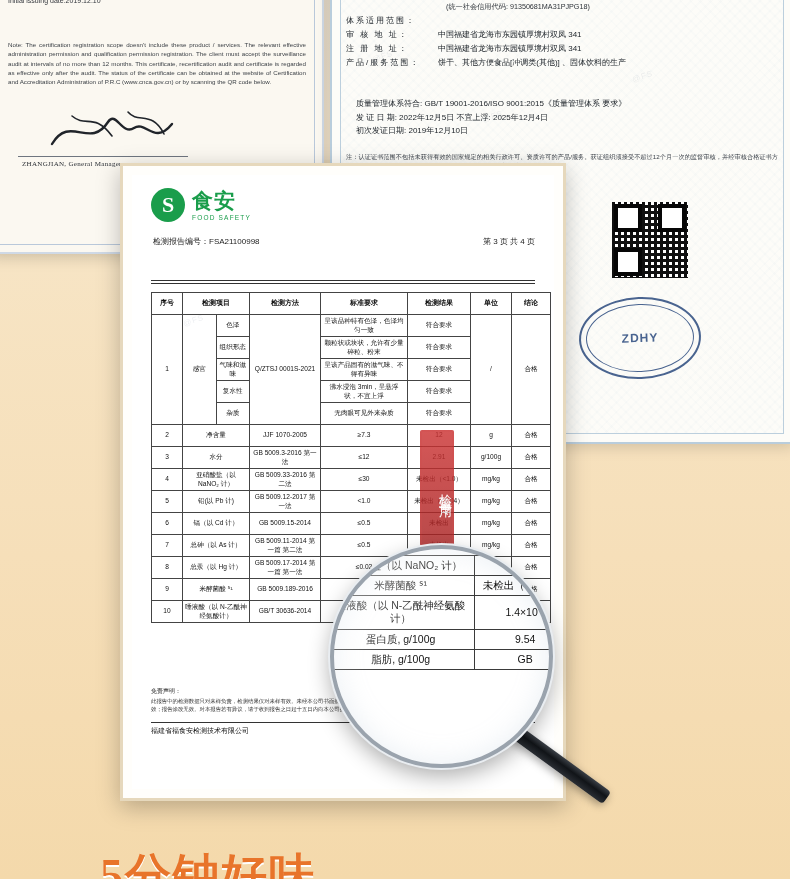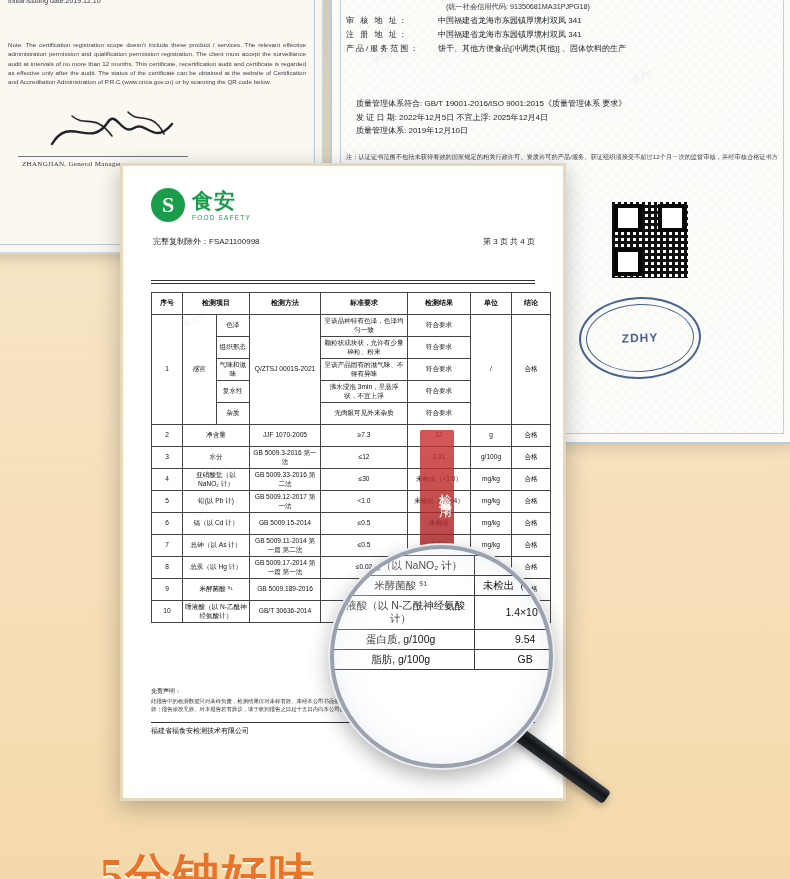--- a/index.html
+++ b/index.html
@@ -250,37 +250,41 @@
   </div>
 
   <div class="cert-right">
     <div class="guilloche"></div>
     <div class="inner"></div>
 
     <div class="cr-code">(统一社会信用代码: 91350681MA31PJPG18)</div>
 
     <div class="cr-block">
       <div class="cr-row">
+        <div class="cr-lab">体系适用范围：</div>
+        <div class="cr-val"></div>
+      </div>
+      <div class="cr-row">
         <div class="cr-lab">审 核 地 址：</div>
         <div class="cr-val">中国福建省龙海市东园镇厚境村双凤 341</div>
       </div>
       <div class="cr-row">
         <div class="cr-lab">注 册 地 址：</div>
         <div class="cr-val">中国福建省龙海市东园镇厚境村双凤 341</div>
       </div>
       <div class="cr-row">
         <div class="cr-lab">产品/服务范围：</div>
         <div class="cr-val">饼干、其他方便食品[冲调类(其他)] 、固体饮料的生产</div>
       </div>
     </div>
 
     <div class="cr-sys">
       <div>质量管理体系符合: GB/T 19001-2016/ISO 9001:2015《质量管理体系 要求》</div>
       <div>发 证 日 期: 2022年12月5日        不宜上浮: 2025年12月4日</div>
-      <div>质量管理体系: 2019年12月10日</div>
+      <div>初次发证日期: 2019年12月10日</div>
     </div>
 
     <div class="cr-note">注：认证证书范围不包括未获得有效的国家规定的相关行政许可、资质许可的产品/服务。获证组织须接受不超过12个月一次的监督审核，并经审核合格证书方为有效；本证书的有效状态可在本机构网站查询或扫描下方二维码查询。</div>
 
     <div class="qr">
         <div class="qr-b"></div>
       </div>
 
     <div class="cr-sysname">SYSTEM</div>
 
@@ -299,21 +303,21 @@
     <div class="rep-inner"></div>
 
     <div class="logo">
       <div class="logo-mark">S</div>
       <div>
         <div class="logo-cn">食安</div>
         <div class="logo-en">FOOD SAFETY</div>
       </div>
     </div>
 
-    <div class="rep-code">完整复制除外：FSA21100998</div>
+    <div class="rep-code">检测报告编号：FSA21100998</div>
     <div class="rep-page">第 3 页 共 4 页</div>
     <div class="rule"></div>
     <div class="rule2"></div>
 
     <table class="data">
       <thead>
         <tr>
           <th class="c0">序号</th>
           <th class="c1" colspan="2">检测项目</th>
           <th class="c2">检测方法</th>

